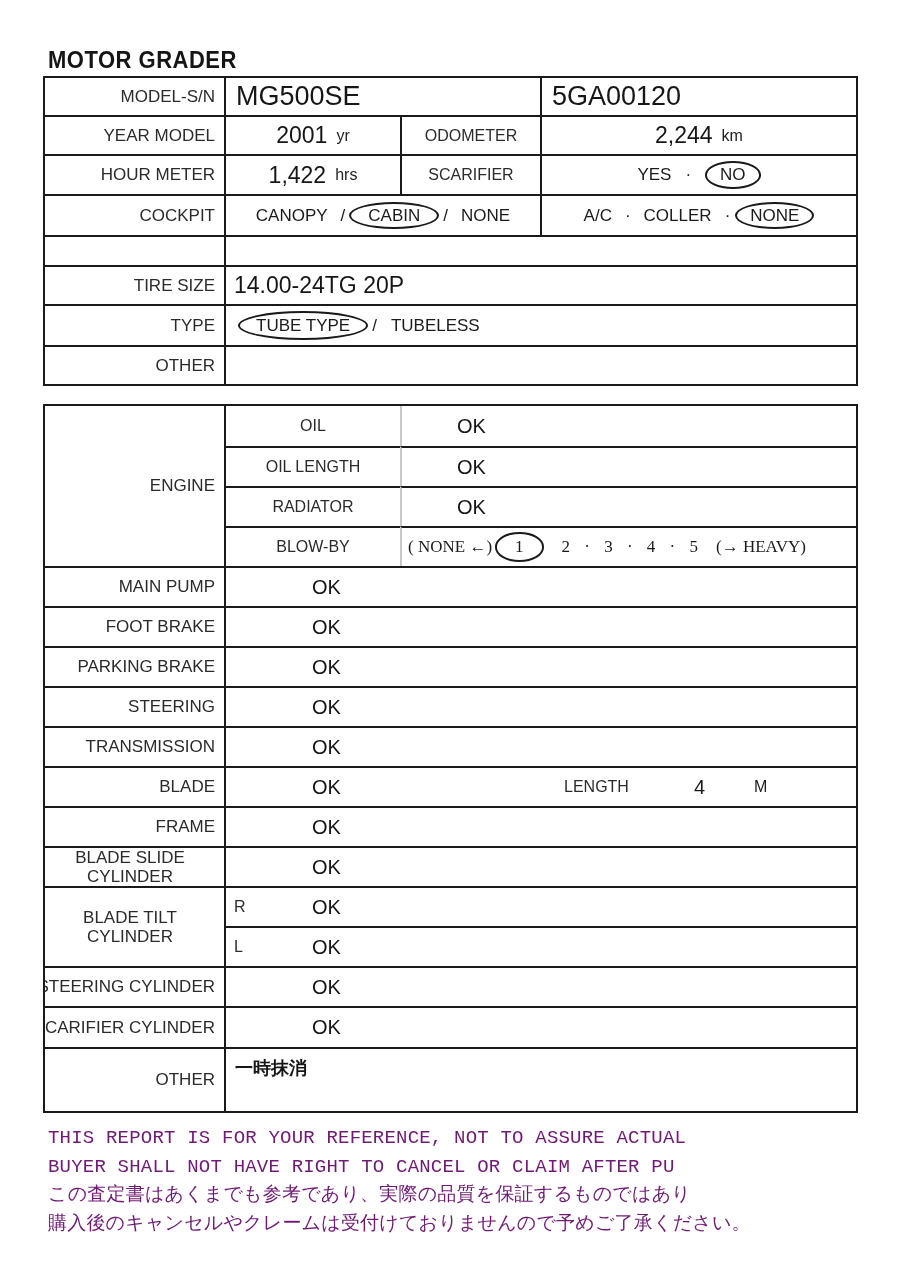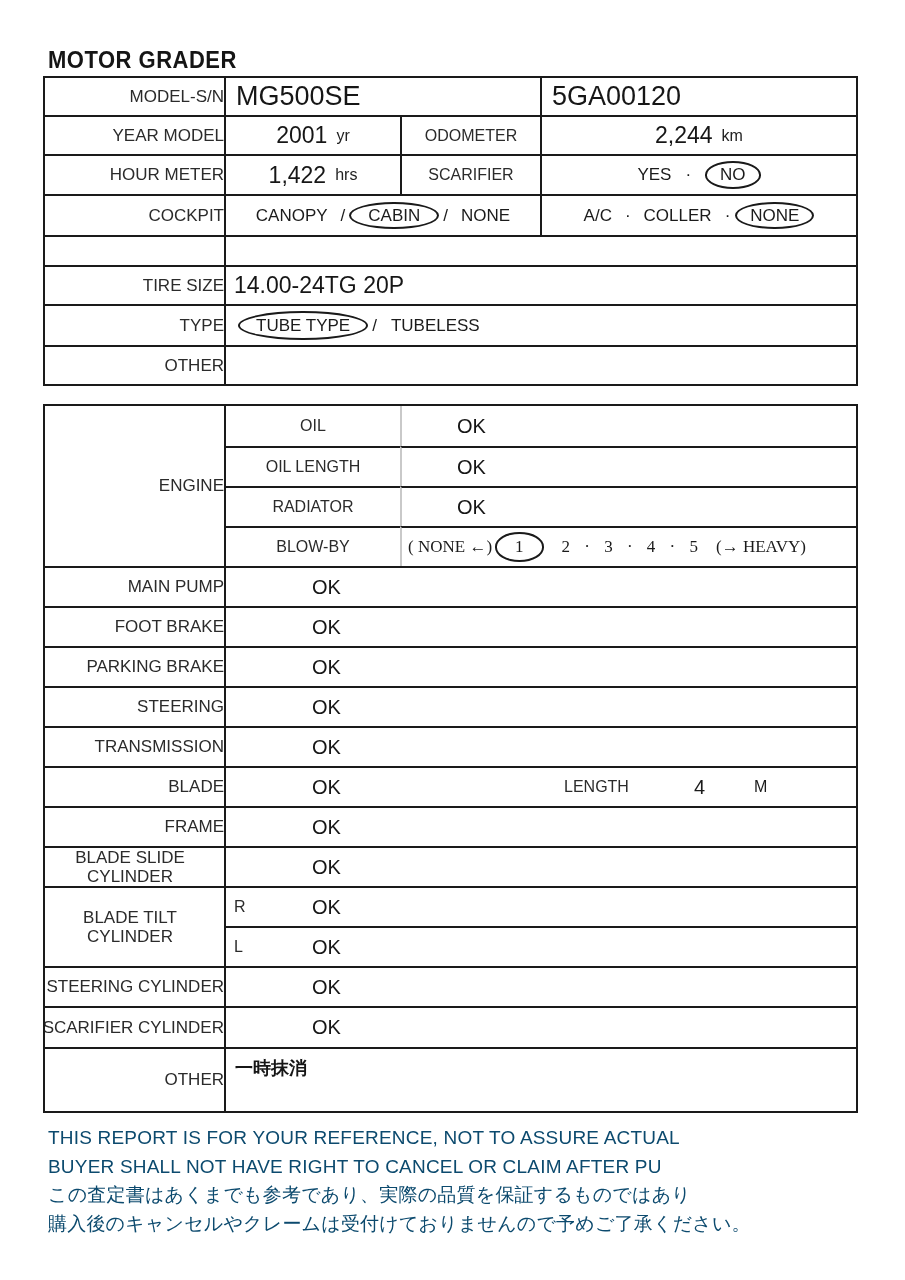--- a/index.html
+++ b/index.html
@@ -21,21 +21,21 @@
   
   .grid-table { position:absolute; border:2px solid #1a1a1a; display:grid; background:#fff; }
   .grid-table > div {
     border-left:2px solid #1a1a1a;
     border-top:2px solid #1a1a1a;
     display:flex; align-items:center;
     overflow:hidden; white-space:nowrap;
   }
   .grid-table > .nl { border-left:none; }
   .grid-table > .nt { border-top:none; }
-  .lbl { justify-content:flex-end; font-size:17px; color:#2b2b2b; }
+  .lbl { justify-content:flex-end; padding-right:9px; font-size:17px; color:#2b2b2b; }
   .lbl2 { flex-direction:column; align-items:flex-end; justify-content:center; padding-right:9px; font-size:17px; color:#2b2b2b; line-height:1.12; }
   .ctr { justify-content:center; }
   .big { font-size:27px; padding-left:10px; color:#161616; }
   .num { font-size:23px; color:#161616; }
   .unit { font-size:16px; color:#222; margin-left:9px; }
   .okv { font-size:20px; color:#161616; }
   .sub { justify-content:center; font-size:16px; color:#2b2b2b; }
 
   
   .t1 {
@@ -227,20 +227,20 @@
     <div class="lbl nl" style="grid-row:15;grid-column:1;">STEERING CYLINDER</div>
     <div class="okv okrow" style="grid-row:15;">OK</div>
 
     <div class="lbl nl" style="grid-row:16;grid-column:1;">SCARIFIER CYLINDER</div>
     <div class="okv okrow" style="grid-row:16;">OK</div>
 
     <div class="lbl nl" style="grid-row:17;grid-column:1;">OTHER</div>
     <div class="other2-cell" style="grid-row:17;grid-column:2/4;">一時抹消</div>
   </div>
 
-  <div class="footer" style="color: #0c4a6e;">
+  <div class="footer" style="color: #701a75; font-family: Liberation Mono, monospace;">
     <div>THIS REPORT IS FOR YOUR REFERENCE, NOT TO ASSURE ACTUAL</div>
     <div>BUYER SHALL NOT HAVE RIGHT TO CANCEL OR CLAIM AFTER PU</div>
     <div>この査定書はあくまでも参考であり、実際の品質を保証するものではあり</div>
     <div>購入後のキャンセルやクレームは受付けておりませんので予めご了承ください。</div>
   </div>
 
 </div>
 
 </body></html>

